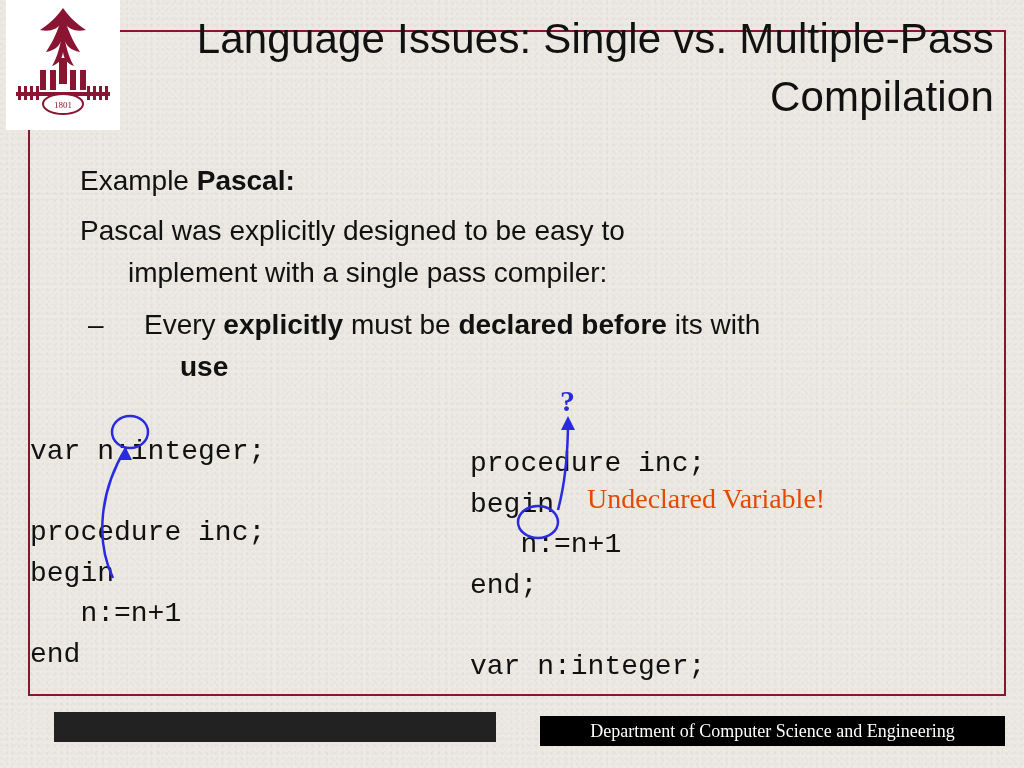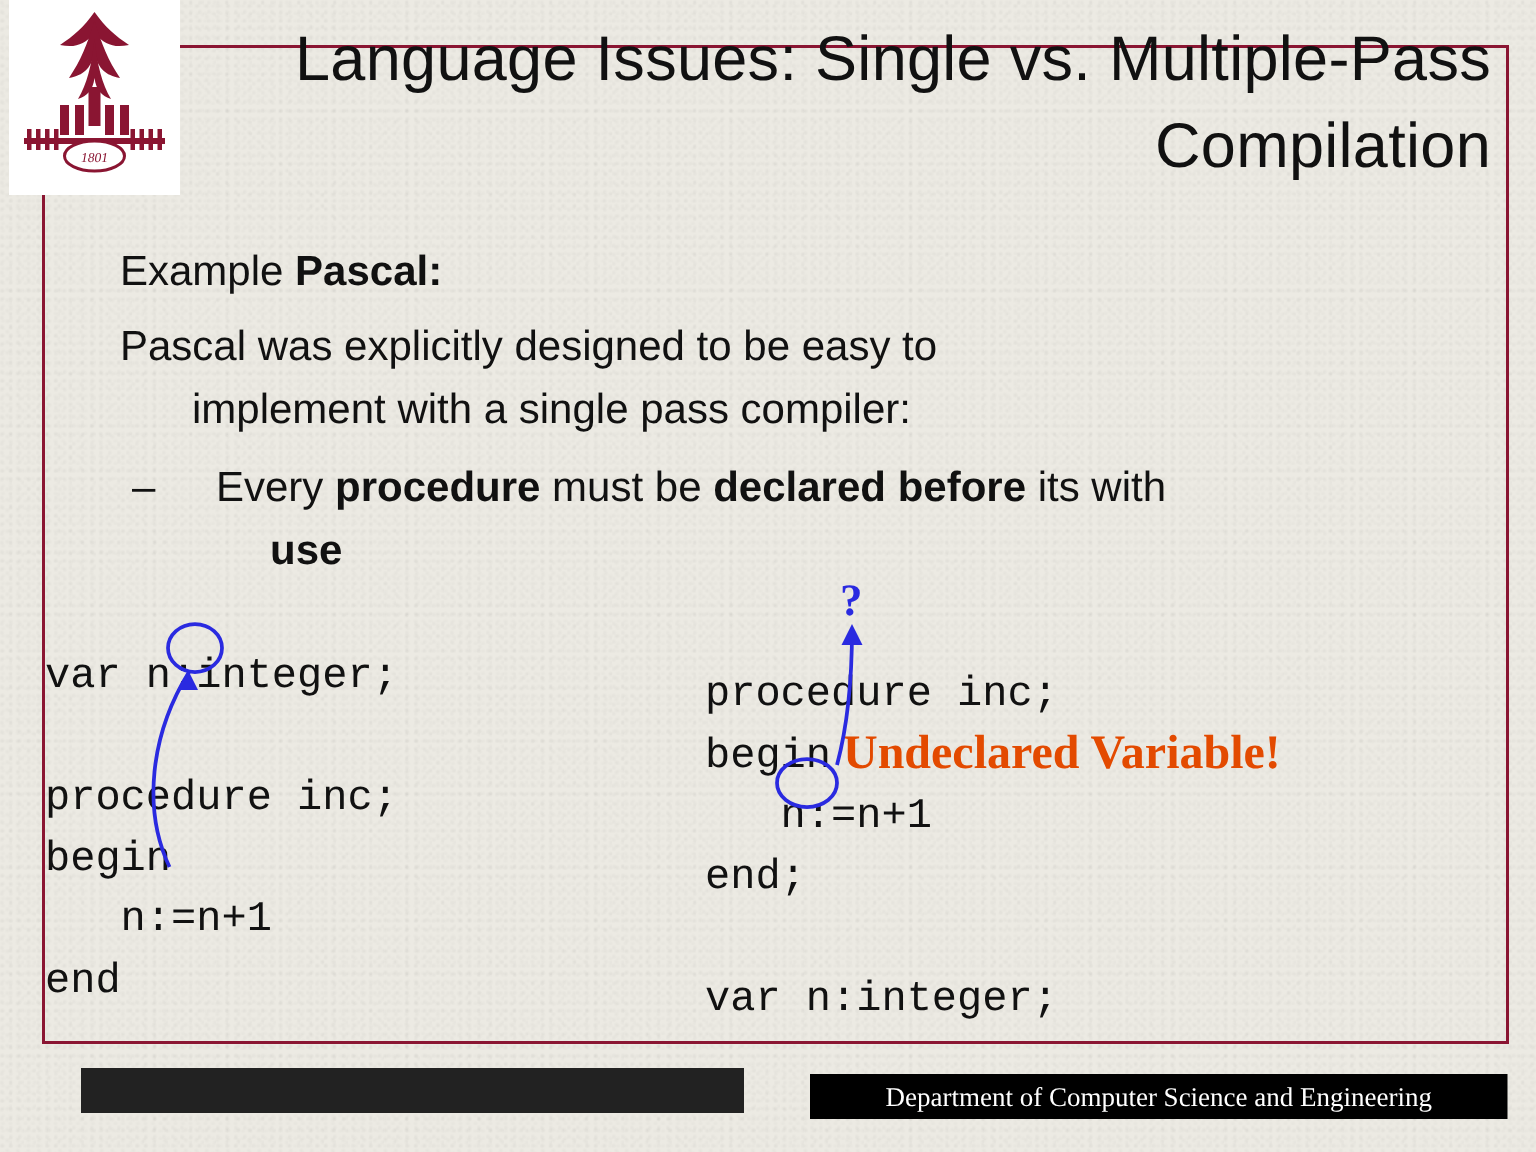--- a/index.html
+++ b/index.html
@@ -34,21 +34,20 @@
     box-sizing: border-box;
     pointer-events: none;
   }
   .logo {
     position: absolute;
     left: 6px;
     top: 0px;
     width: 114px;
     height: 130px;
     background: #ffffff;
-    font-style: italic;
   }
   .title {
     position: absolute;
     left: 130px;
     right: 30px;
     top: 10px;
     text-align: right;
     font-family: "Trebuchet MS", "Verdana", sans-serif;
     font-size: 42px;
     letter-spacing: 0.2px;
@@ -105,25 +104,25 @@
     position: absolute;
     font-family: "Times New Roman", serif;
     font-weight: bold;
     font-size: 30px;
     color: #2a2ae0;
     left: 560px;
     top: 384px;
   }
   .undeclared {
     position: absolute;
-    left: 562px;
+    left: 587px;
     top: 483px;
     font-family: "Times New Roman", serif;
-    font-size: 32px;
-    font-weight: bold;
+    font-size: 28px;
+    font-weight: normal;
     color: #e34a00;
   }
   
   .footer-shadow {
     position: absolute;
     left: 54px;
     bottom: 26px;
     width: 442px;
     height: 30px;
     background: #222;
@@ -200,21 +199,21 @@
 
   <div class="body">
     <p class="p1">
       <span>Example </span><span class="bold">Pascal:</span>
     </p>
     <p class="p2">
       <span>Pascal was explicitly designed to be easy to</span>
       <span class="indent">implement with a single pass compiler:</span>
     </p>
     <p class="bullet">
-      <span class="dash">– </span><span>Every </span><span class="bold">procedure</span><span> must be </span><span class="bold">declared before</span><span> its with</span>
+      <span class="dash">– </span><span>Every </span><span class="bold">explicitly</span><span> must be </span><span class="bold">declared before</span><span> its with</span>
       <span class="cont bold">use</span>
     </p>
   </div>
 
   <div class="code code-left">var n:integer;
 
 procedure inc;
 begin
    n:=n+1
 end</div>

